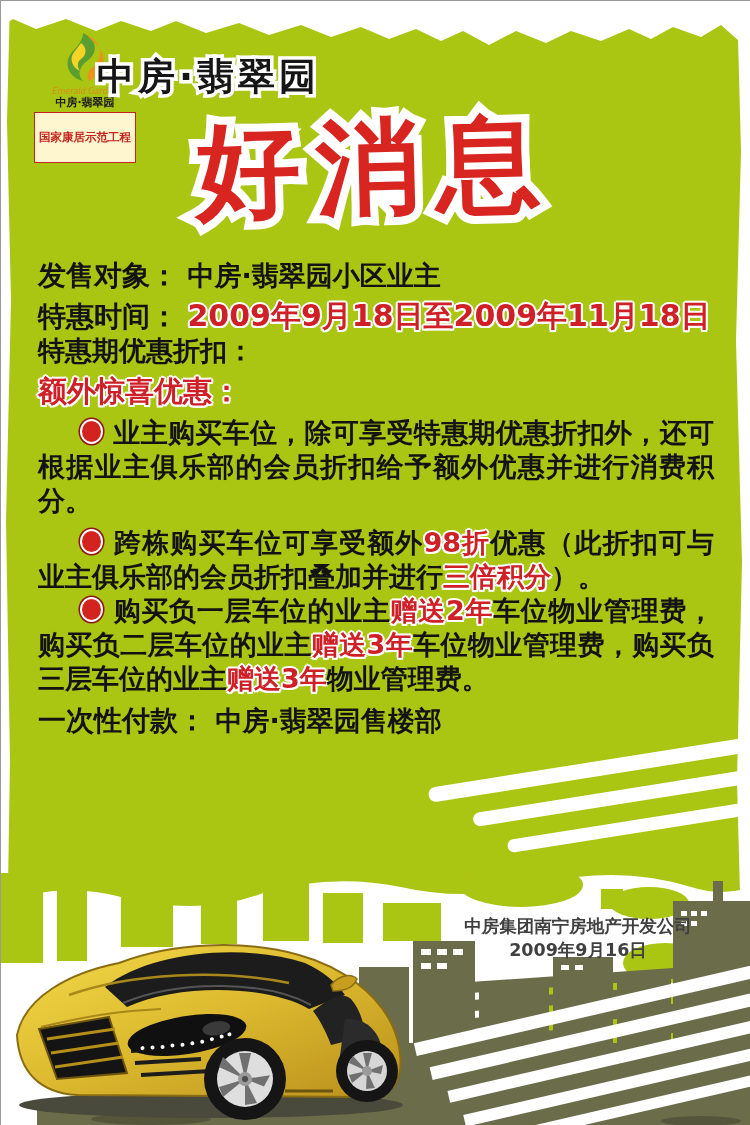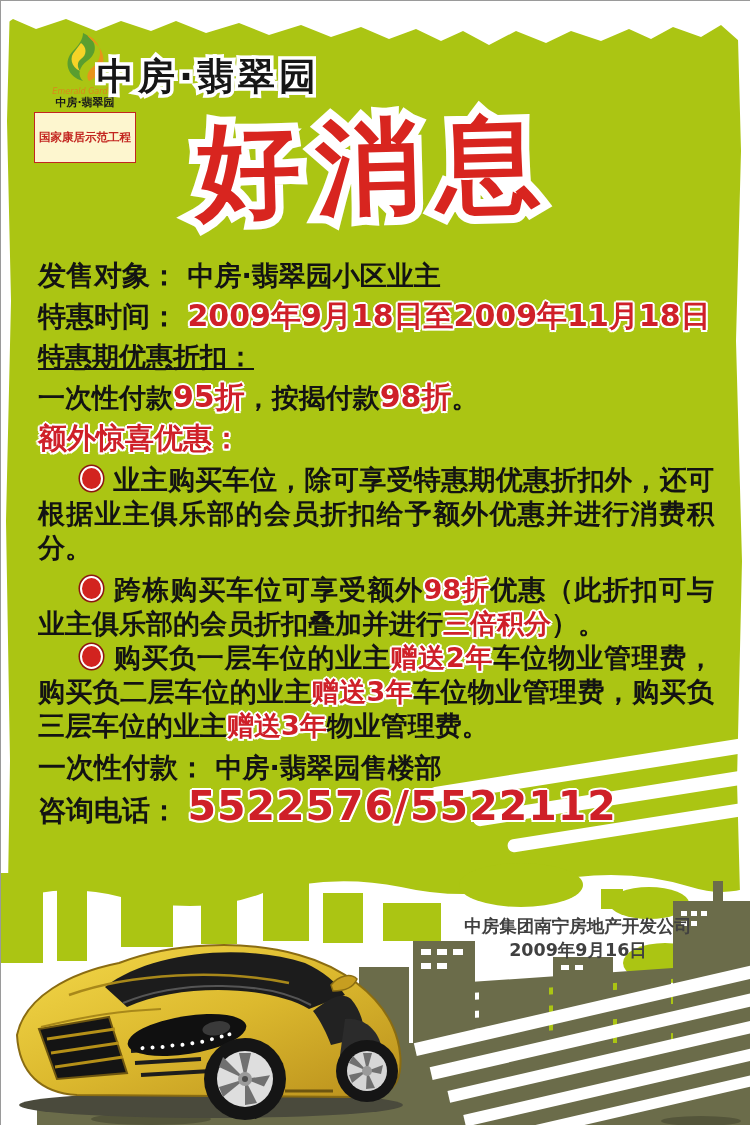--- a/index.html
+++ b/index.html
@@ -260,49 +260,42 @@
     <p class="body-text" style="margin-top:10px;">
       <span class="lbl">发售对象：</span>
       <span>中房·翡翠园小区业主</span>
     </p>
 
     <p class="body-text" style="margin-top:6px;">
       <span class="lbl">特惠时间：</span>
       <span class="rw promo-val">2009年9月18日至2009年11月18日</span>
     </p>
 
-    <p class="body-text" style="margin-top:6px;text-decoration:underline;">特惠期优惠折扣：</p>
-
-    <p class="body-text" style="margin-top:6px;">
-      <span>一次性付款</span><span class="rw promo-val">95折</span><span>，按揭付款</span><span class="rw promo-val">98折</span><span>。</span>
-    </p>
+    <p class="body-text" style="">特惠期优惠折扣：</p>
+
 
     <p class="body-text rw extra-heading" style="margin-top:6px;">额外惊喜优惠：</p>
 
     <p class="body-text bullet-p" style="margin-top:8px;">
       <span class="bullet-dot"></span><span>业主购买车位，除可享受特惠期优惠折扣外，还可根据业主俱乐部的会员折扣给予额外优惠并进行消费积分。</span>
     </p>
 
     <p class="body-text bullet-p" style="margin-top:8px;">
       <span class="bullet-dot"></span><span>跨栋购买车位可享受额外</span><span class="rw">98折</span><span>优惠（此折扣可与业主俱乐部的会员折扣叠加并进行</span><span class="rw">三倍积分</span><span>）。</span>
     </p>
 
     <p class="body-text bullet-p" style="">
       <span class="bullet-dot"></span><span>购买负一层车位的业主</span><span class="rw">赠送2年</span><span>车位物业管理费，购买负二层车位的业主</span><span class="rw">赠送3年</span><span>车位物业管理费，购买负三层车位的业主</span><span class="rw">赠送3年</span><span>物业管理费。</span>
     </p>
 
     <p class="body-text" style="margin-top:8px;">
       <span class="lbl">一次性付款：</span>
       <span>中房·翡翠园售楼部</span>
     </p>
 
-    <p class="body-text" style="margin-top:4px;">
-      <span class="lbl">咨询电话：</span>
-      <span class="rw phone-val">5522576/5522112</span>
-    </p>
   </div>
 
   <div class="abs company-block" style="z-index:3;">
     <div>中房集团南宁房地产开发公司</div>
     <div>2009年9月16日</div>
   </div>
 
 
 </div>
 

